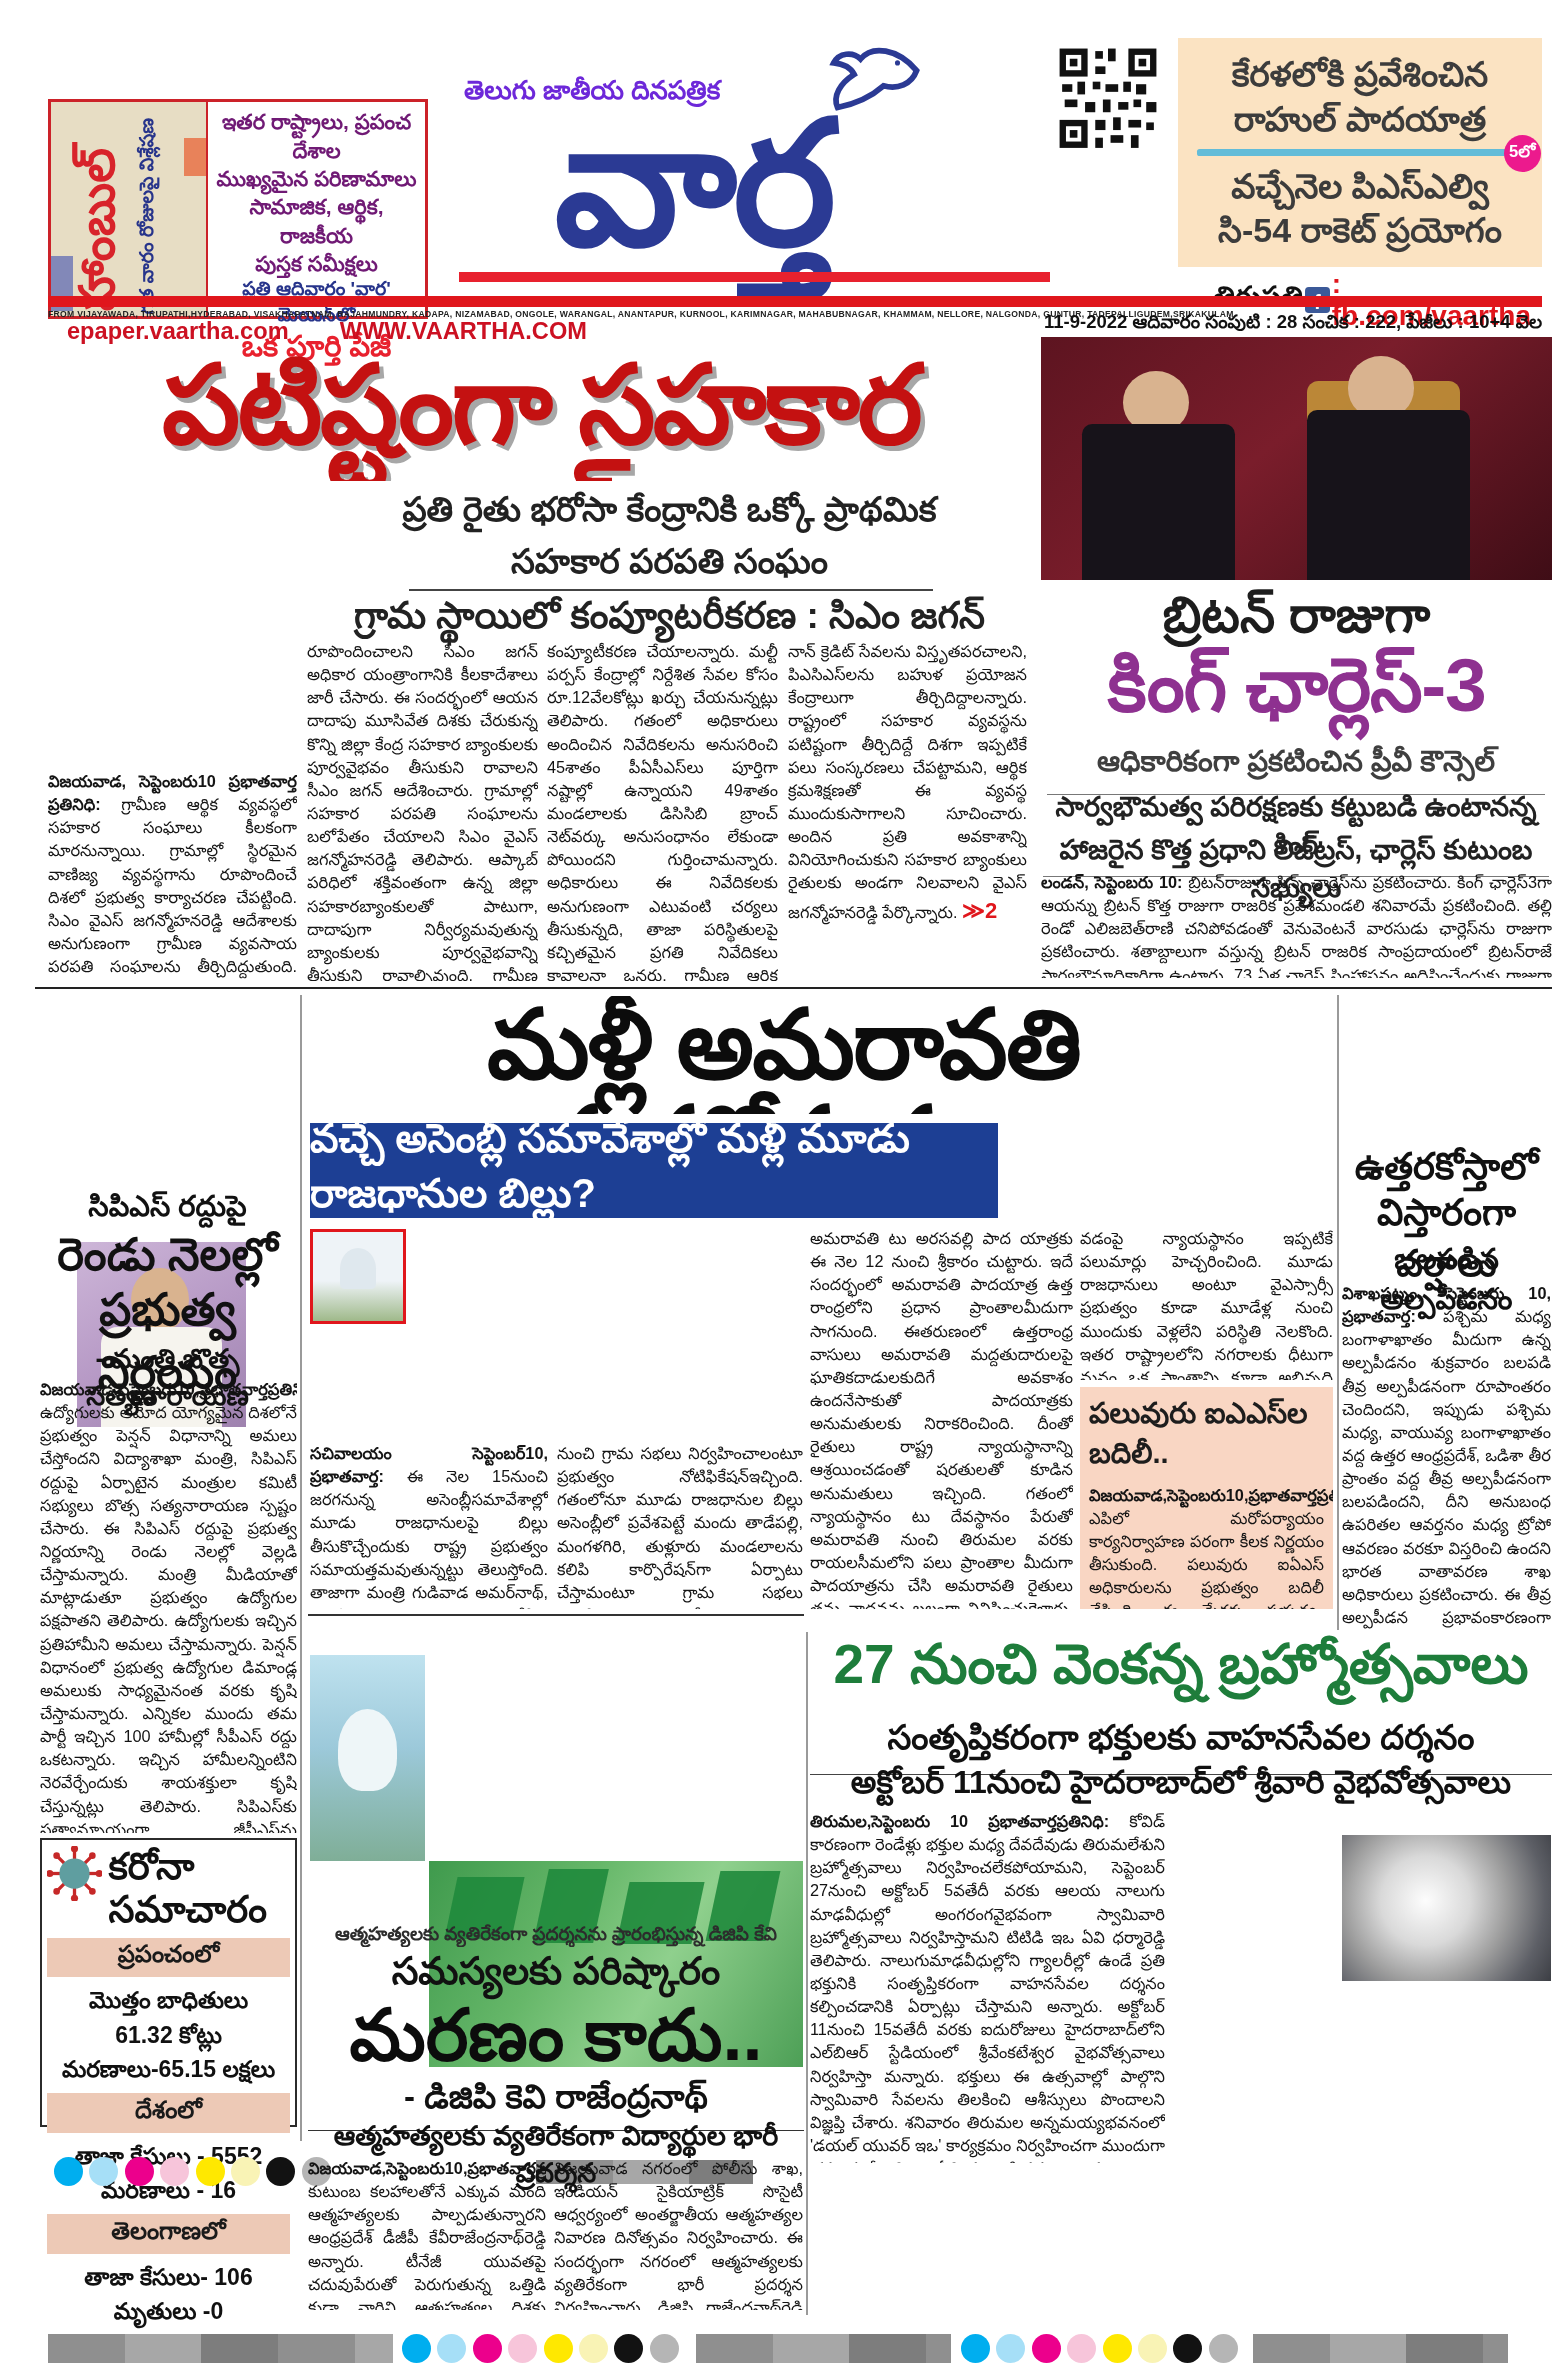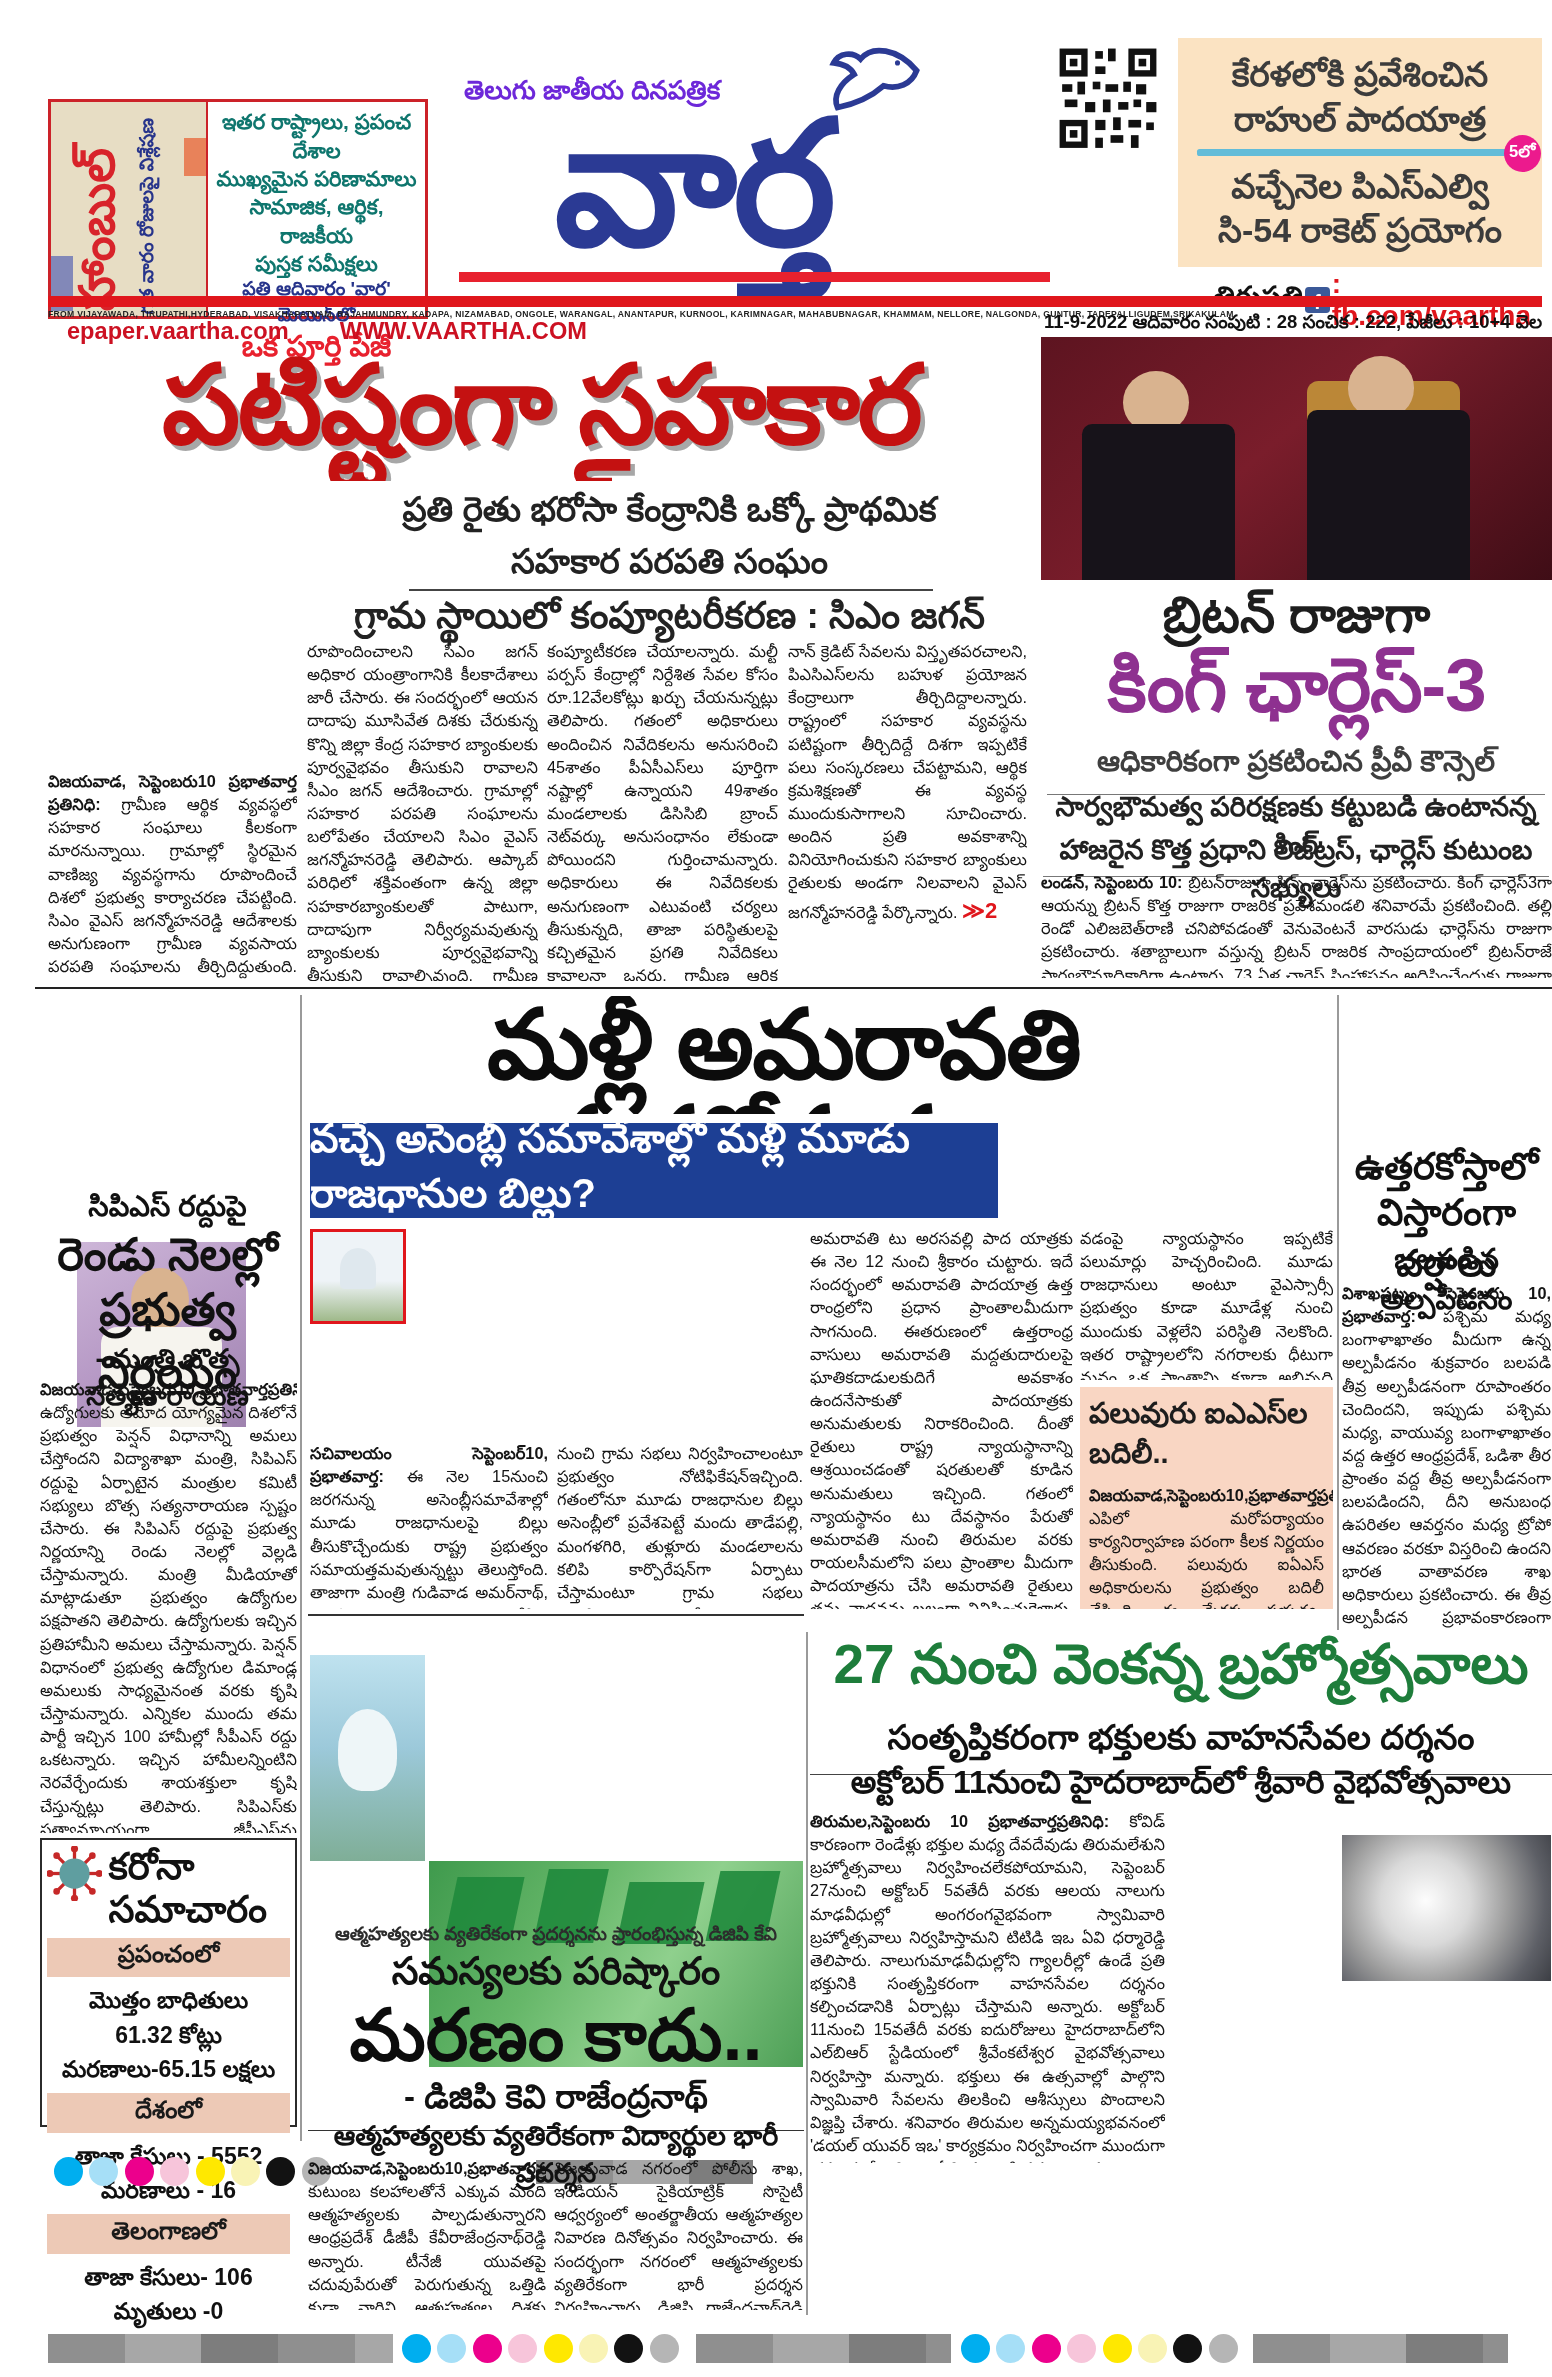--- a/index.html
+++ b/index.html
@@ -12,21 +12,21 @@
   .clip{overflow:hidden;}
 
   
   .promo{border:3.8px solid #cc2229;display:flex;background:#fff;}
   .promo-left{width:42%;background:#e7ddc4;position:relative;border-right:2.6px solid #cc2229;overflow:hidden;}
   .v-red{writing-mode:vertical-rl;transform:rotate(180deg);font-size:49px;font-weight:800;color:#d8232a;line-height:1;position:absolute;left:22px;top:6.4px;height:95%;}
   .v-blue{writing-mode:vertical-rl;transform:rotate(180deg);font-size:19px;font-weight:700;color:#27348b;position:absolute;left:83px;top:9px;height:95%;}
   .sq-or{position:absolute;right:0;top:36px;width:22px;height:38px;background:#e8825a;}
   .sq-bl{position:absolute;left:0;bottom:5.1px;width:22px;height:55px;background:#8288b8;}
   .promo-right{flex:1;display:flex;flex-direction:column;justify-content:space-around;align-items:center;padding:6.4px 3.8px;background:#fff;}
-  .pg{color:#0f766e;font-weight:800;font-size:21px;text-align:center;line-height:1.35;}
+  .pg{color:#701a75;font-weight:800;font-size:21px;text-align:center;line-height:1.35;}
   .pdiv{width:72%;height:1.9px;background:#c9a0a6;}
   .pb{color:#27348b;font-weight:800;font-size:19px;text-align:center;}
   .pr{color:#e8212e;font-weight:800;font-size:29px;text-align:center;}
   .urlrow span{font-weight:800;font-size:23.6px;color:#cc1122;}
   .tagline{color:#6d28d9;font-weight:800;font-size:26px;}
   .logo-te{color:#2b3a94;font-weight:800;font-size:174px;line-height:.95;letter-spacing:-3.8px;}
   .logo-under{background:#e8212e;}
   .redbar{background:#e0161c;}
   .cities{font-size:8.6px;letter-spacing:0.3px;color:#222;font-weight:600;}
   .dateline{font-size:18.5px;font-weight:800;text-align:right;color:#111;}

